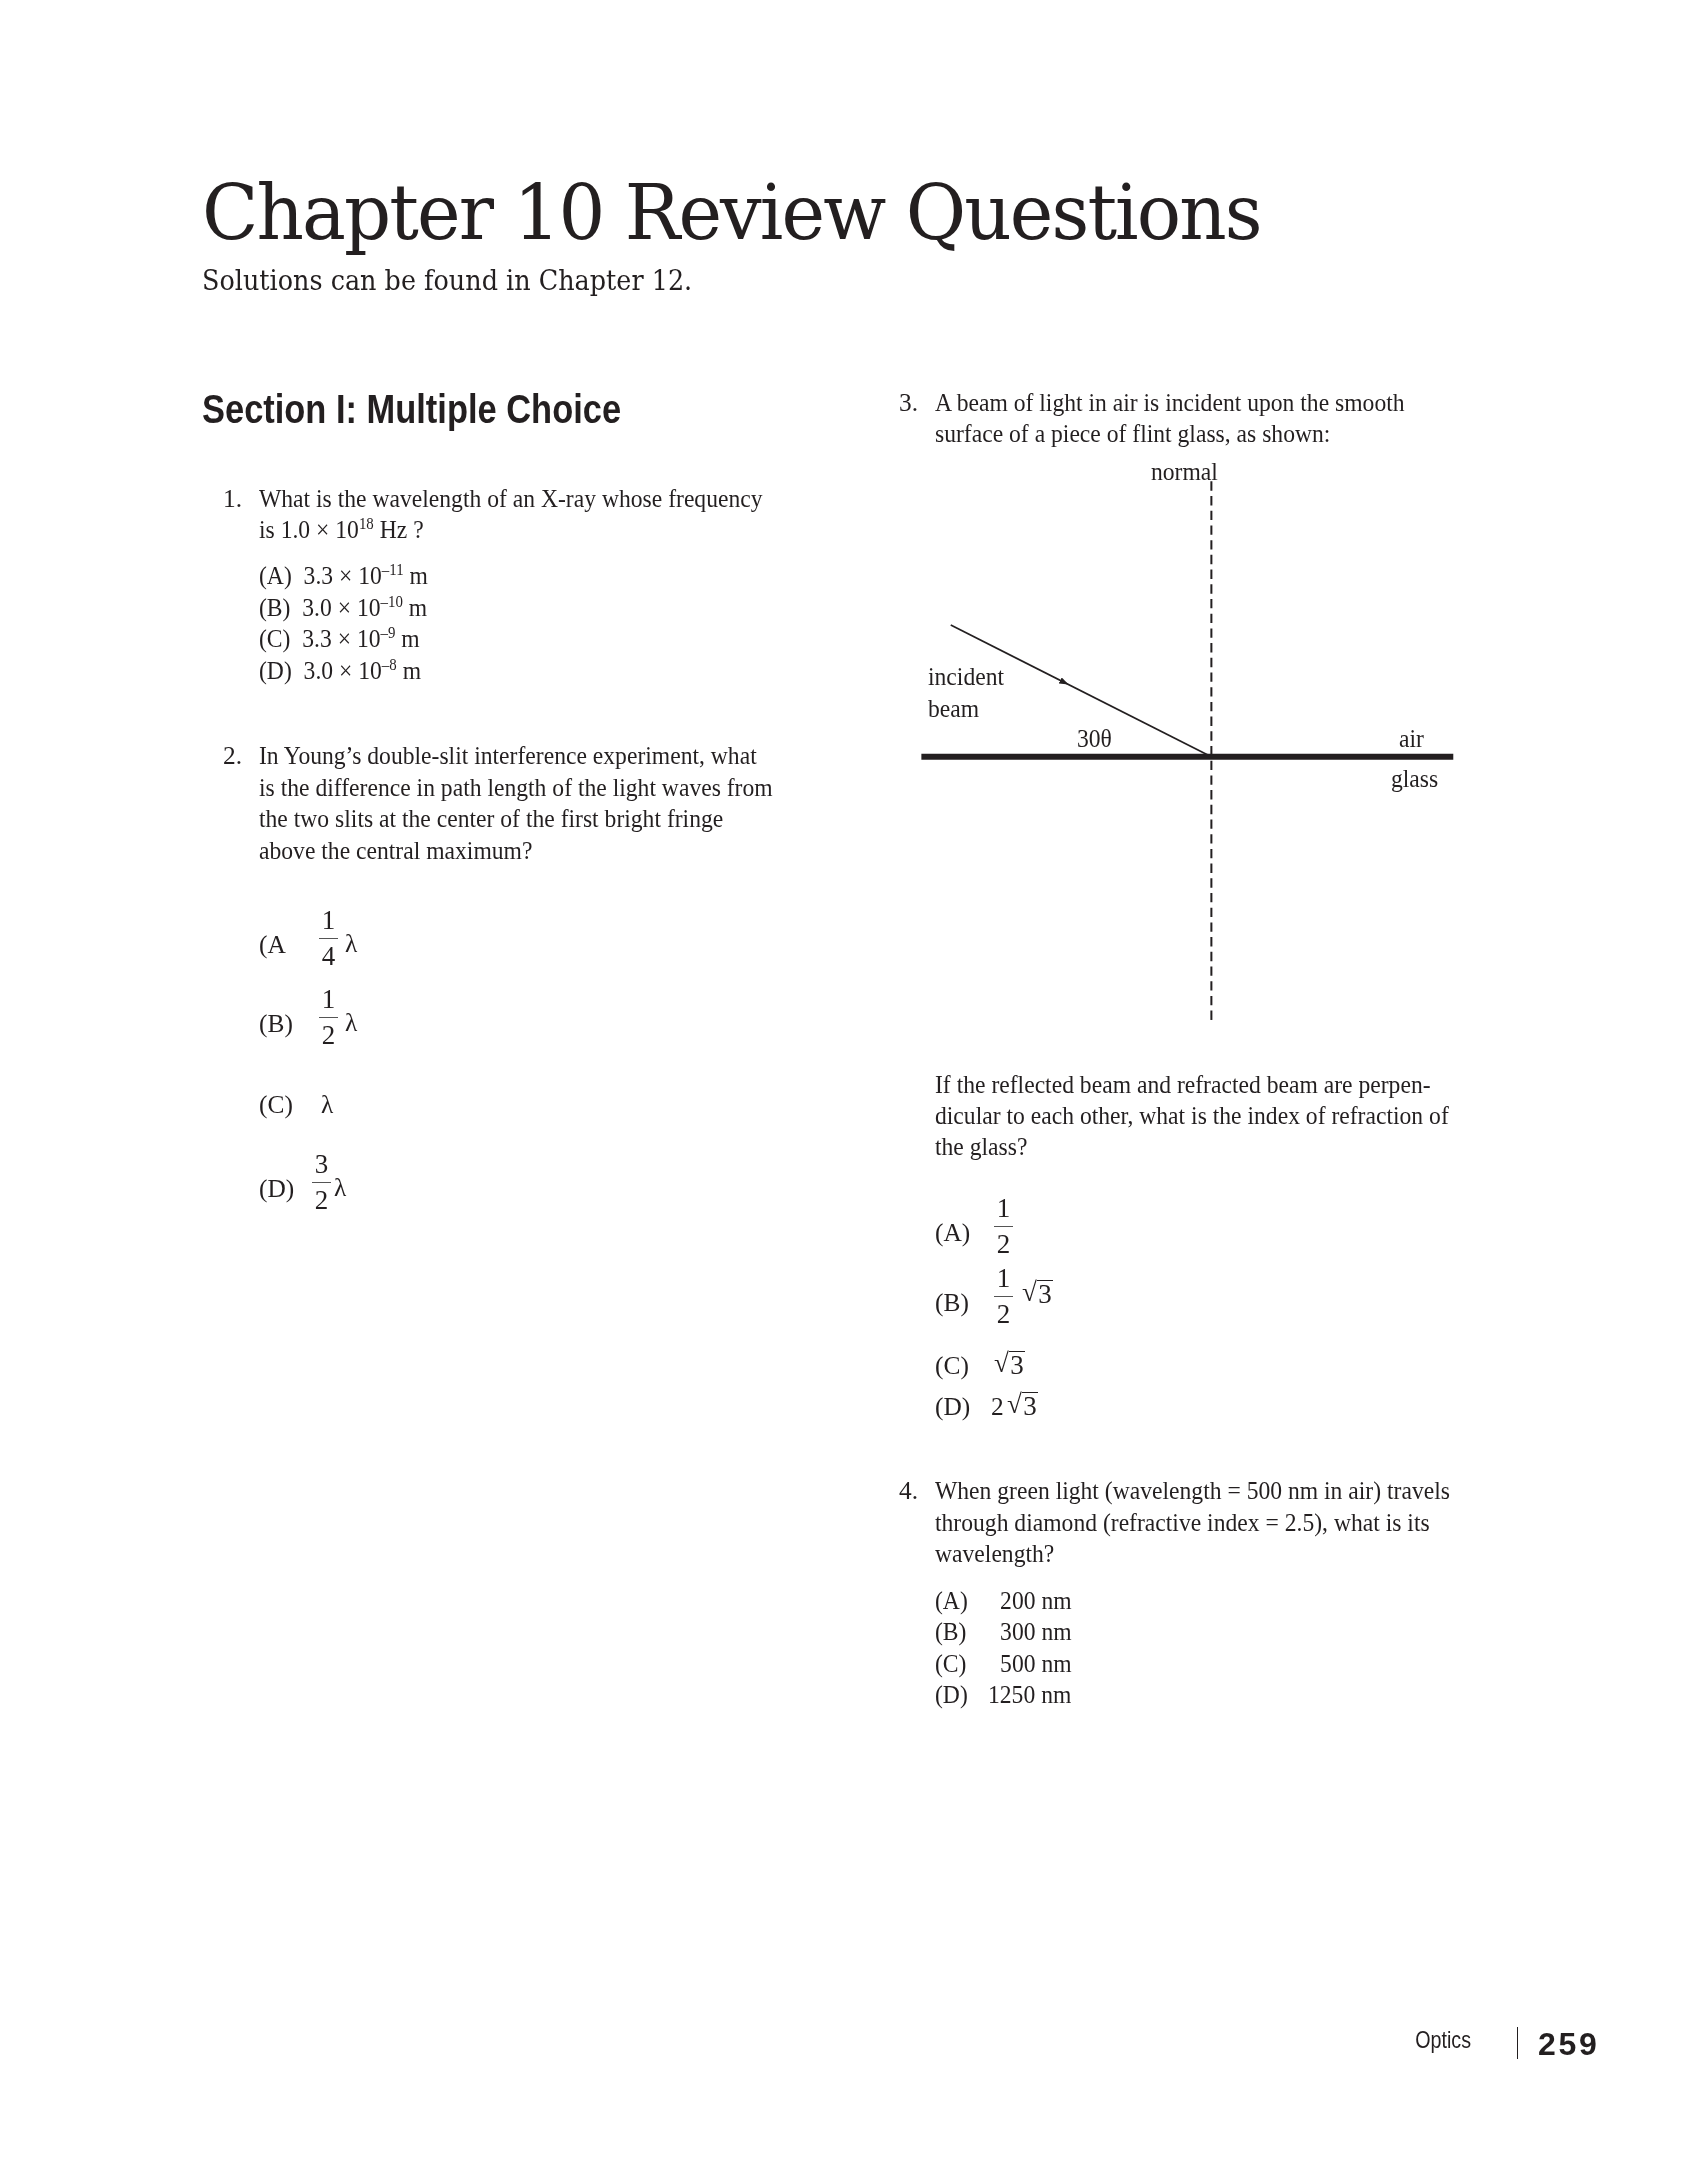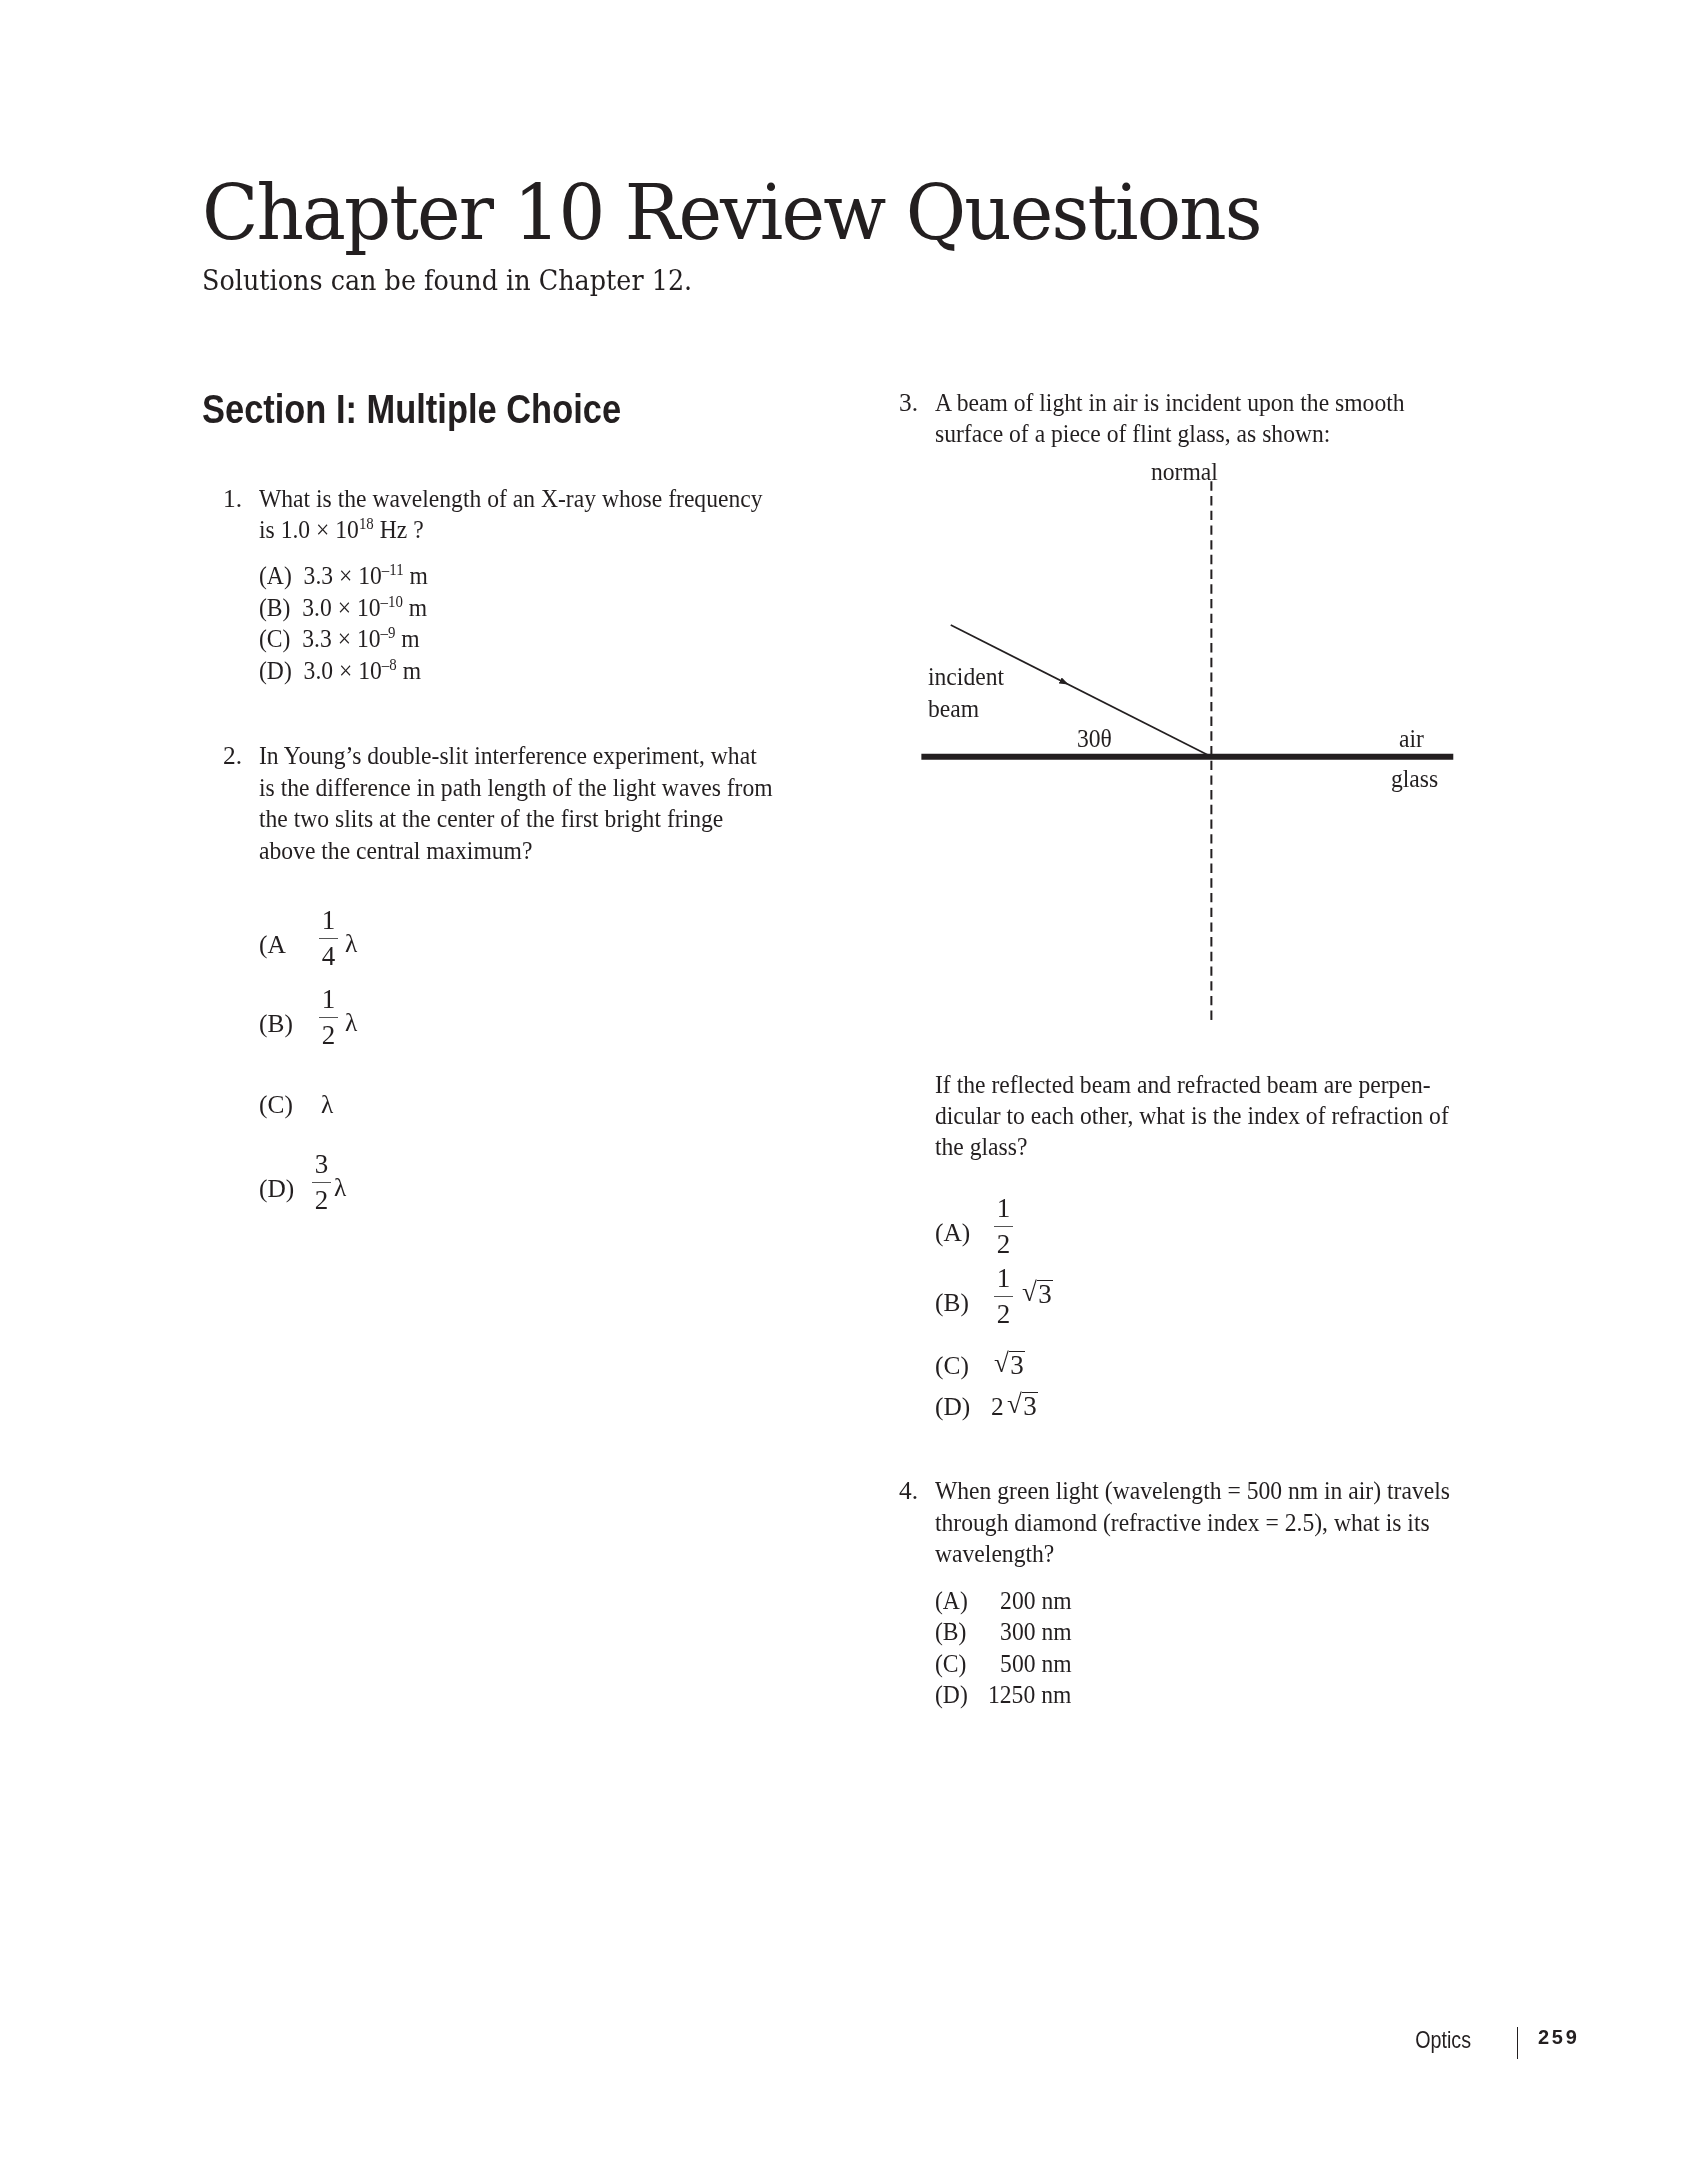--- a/index.html
+++ b/index.html
@@ -42,21 +42,21 @@
   .frac .bar { width: 19px; height: 1.3px; background: #555; margin: 2.7px 0; }
   .sqrt { display: inline-flex; align-items: flex-end; font-size: 27px; }
   .sqrt .rad-body { border-top: 1.3px solid #231f20; padding: 0 1.3px; line-height: 27px; }
   .diagram-label { font-size: 25.4px; white-space: nowrap; transform: scaleX(0.93); transform-origin: left top; }
   .footer-section {
     font-family: "Liberation Sans", "DejaVu Sans", sans-serif;
     font-size: 24px; transform: scaleX(0.82); transform-origin: right top; white-space: nowrap;
   }
   .footer-page {
     font-family: "Liberation Sans", "DejaVu Sans", sans-serif;
-    font-weight: bold; font-size: 20px; letter-spacing: 2.7px; white-space: nowrap;
+    font-weight: bold; font-size: 32px; letter-spacing: 2.7px; white-space: nowrap;
   }
 </style>
 </head>
 <body>
 
 <div class="abs chapter-title">Chapter 10 Review Questions</div>
 <div class="abs subtitle">Solutions can be found in Chapter 12.</div>
 <div class="abs section-title">Section I: Multiple Choice</div>
 
 <div>

